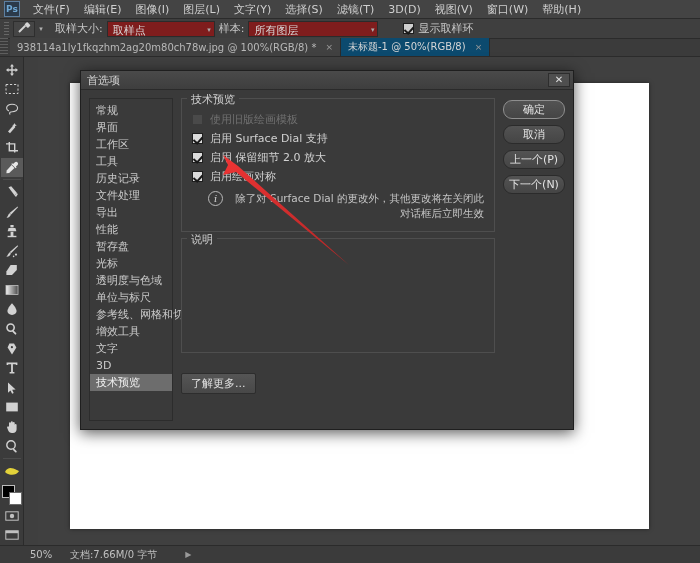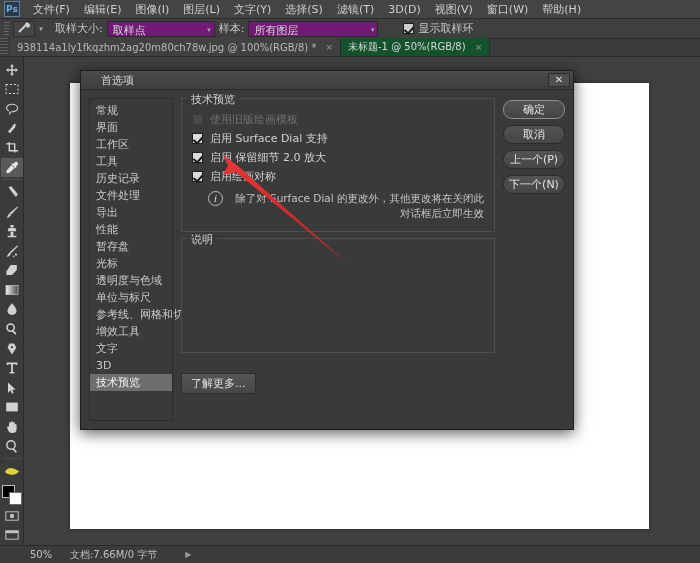--- a/index.html
+++ b/index.html
@@ -52,21 +52,21 @@
   .eyedropper::after {
     content:''; position:absolute; left:7px; top:0px; width:5px; height:4px;
     background:#d4d4d4; border-radius:1px; transform: rotate(45deg);
   }
   .opt-caret {
     width: 12px; height: 16px; display:flex; align-items:center; justify-content:center;
     color:#b0b0b0; font-size:7px; margin-right: 4px;
   }
   .opt-label { font-size: 11px; color: #c6c6c6; margin: 0 4px 0 4px; white-space: nowrap; }
   .opt-select {
-    height: 16px; background: #701a75; border: 1px solid #2b2b2b;
+    height: 16px; background: #7f1d1d; border: 1px solid #2b2b2b;
     display: flex; align-items: center; justify-content: space-between;
     padding: 3px 3px 0 5px; color: #d8d8d8; font-size: 11px;
   }
   .opt-select .car { font-size: 7px; color: #aaa; margin-left: 6px; }
   .opt-check {
     display: flex; align-items: center; gap: 4px; margin-left: 25px;
   }
   .cbox {
     width: 11px; height: 11px; background: #dcdcdc; border: 1px solid #1e1e1e;
     position: relative; flex: none;
@@ -86,21 +86,21 @@
   }
   .tabgrip { width: 8px; height: 18px;
     background: repeating-linear-gradient(to bottom,#5e5e5e 0 1px,transparent 1px 3px);
     margin-right: 2px; }
   .doctab {
     height: 18px; display: flex; align-items: center; gap: 9px;
     padding: 0 7px; font-size: 10px; color: #b8b8b8;
     background: #414141; border-right: 1px solid #2b2b2b;
     white-space: nowrap;
   }
-  .doctab.active { background: #14532d; color: #d6d6d6; align-items: center; }
+  .doctab.active { background: #0c4a6e; color: #d6d6d6; align-items: center; }
   .tabclose { font-size: 9px; color: #9a9a9a; }
 
   
   .toolbar {
     position: absolute; top: 57px; left: 0; width: 24px; bottom: 18px;
     background: #3b3b3b; border-right: 1px solid #2b2b2b;
     display: flex; flex-direction: column; align-items: center; padding-top: 3px;
   }
   .tool {
     width: 22px; height: 21px; display: flex; align-items: center; justify-content: center;
@@ -136,21 +136,21 @@
   
   .dialog {
     position: absolute; left: 80px; top: 70px; width: 494px; height: 360px;
     background: #3a3a3a; border: 1px solid #1f1f1f;
     box-shadow: 0 3px 14px rgba(0,0,0,.65);
     display: flex; flex-direction: column;
   }
   .dlg-title {
     height: 19px; background: linear-gradient(to bottom,#4a4a4a,#3e3e3e);
     border-bottom: 1px solid #2a2a2a;
-    display: flex; align-items: center; padding-left: 20px;
+    display: flex; align-items: center; padding-left: 6px;
     font-size: 11px; color: #d8d8d8; position: relative;
   }
   .dlg-close {
     position: absolute; right: 3px; top: 2px; width: 22px; height: 14px;
     background: #4f4f4f; border: 1px solid #2d2d2d; color: #e0e0e0;
     display: flex; align-items: center; justify-content: center;
     font-size: 10px; font-weight: bold; line-height: 1;
   }
   .dlg-body { flex: 1; display: flex; padding: 8px; gap: 8px; position: relative; }
 

